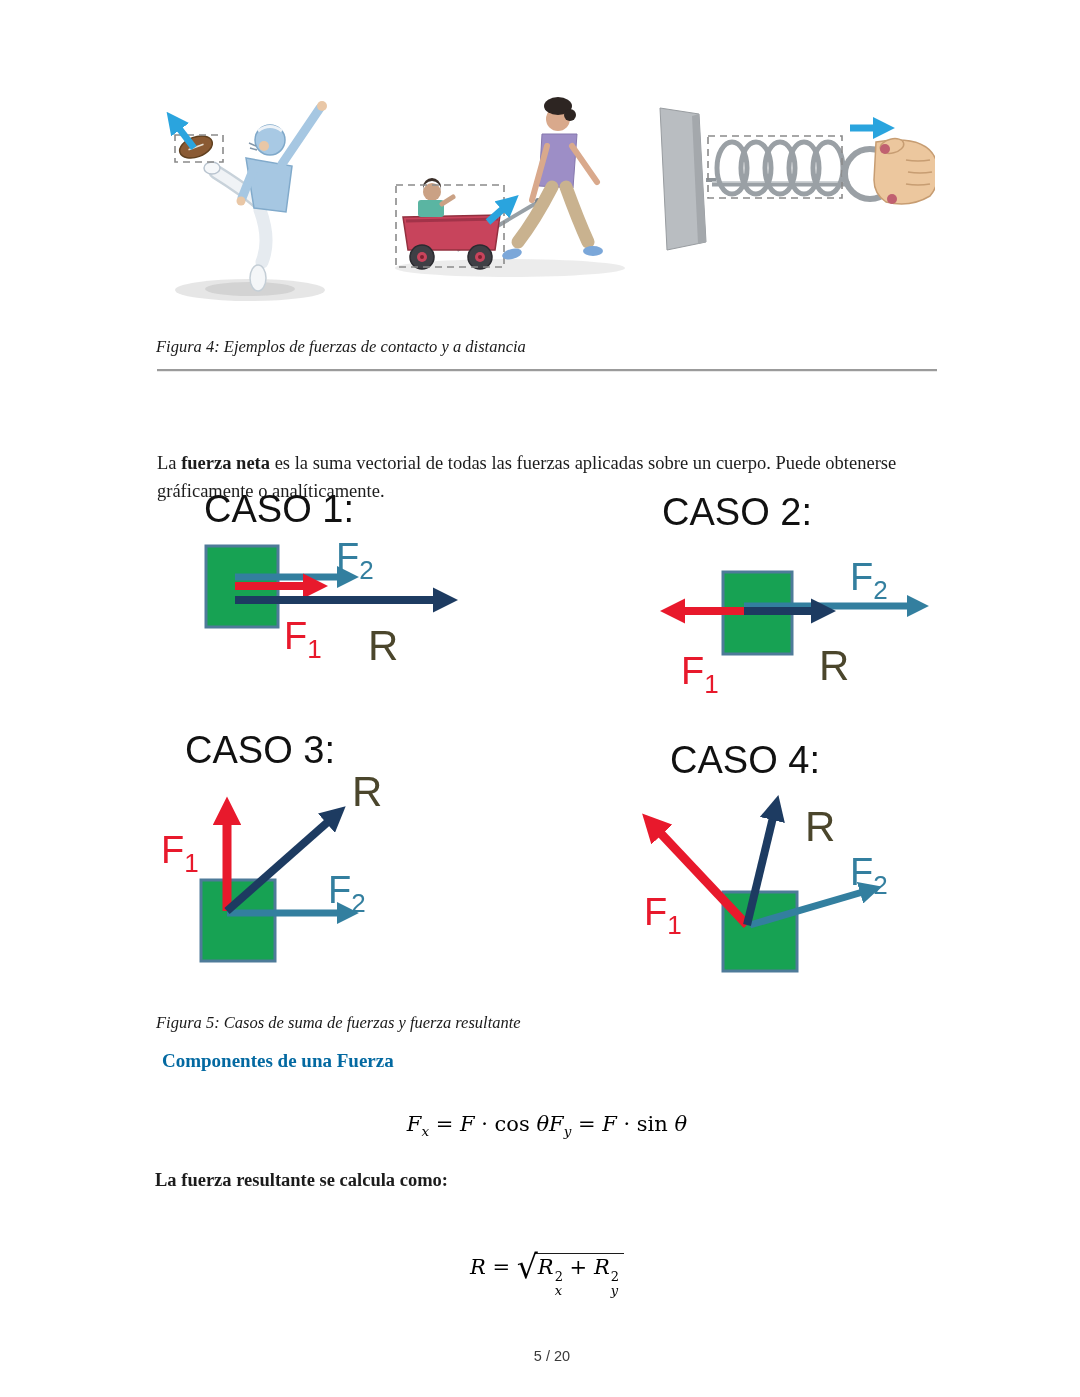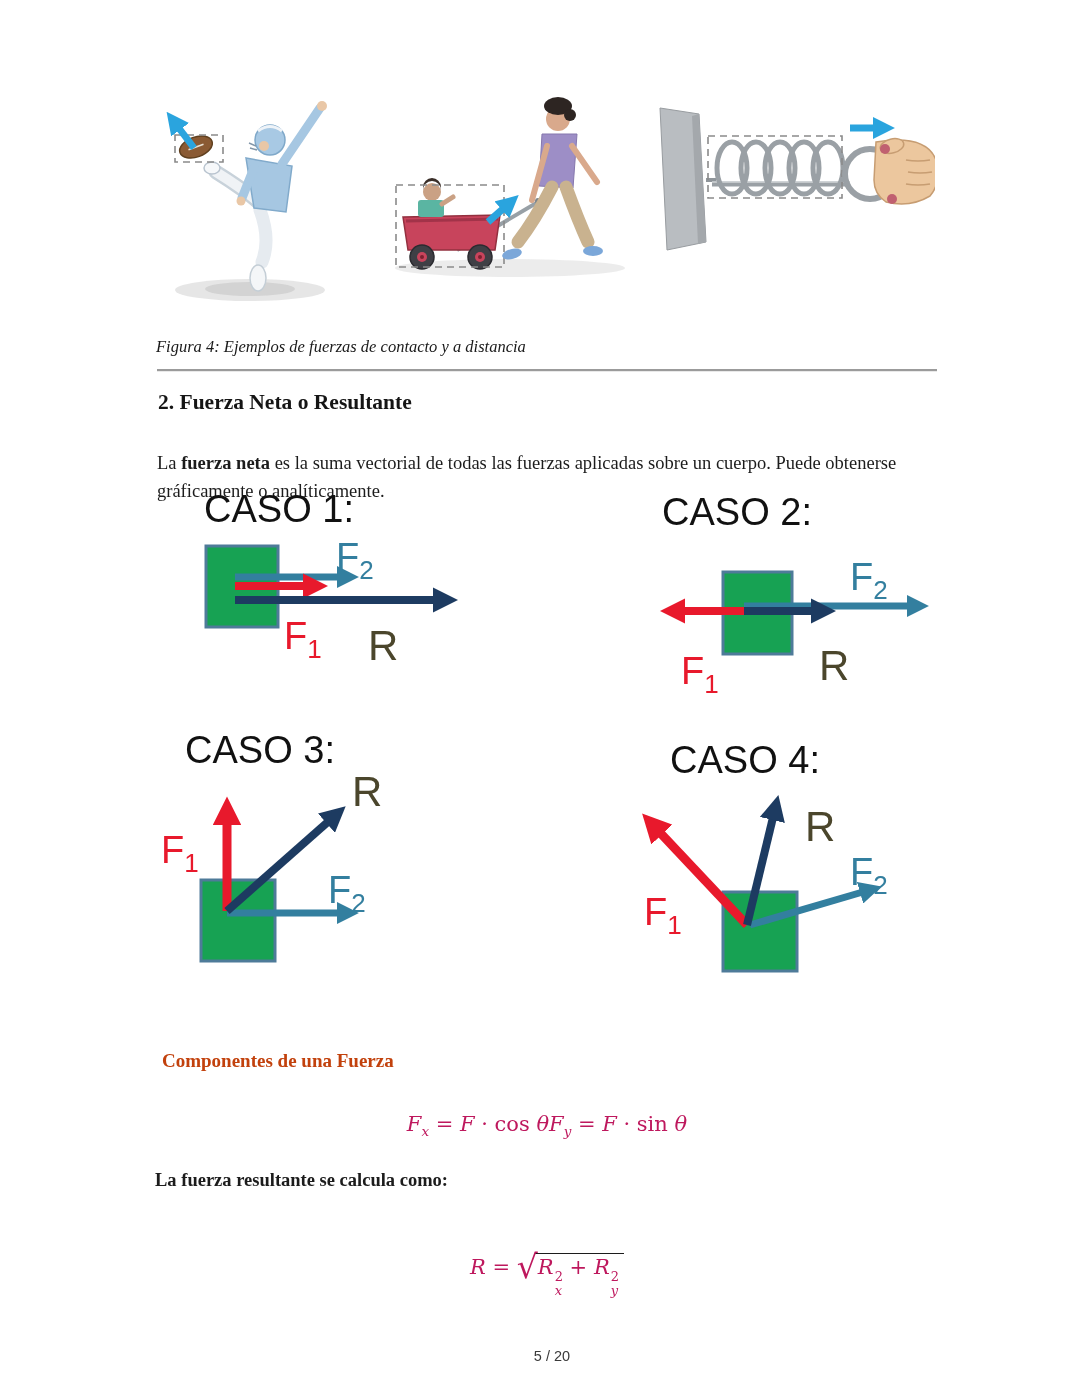--- a/index.html
+++ b/index.html
@@ -2,24 +2,24 @@
 <html><head>
 <meta charset="utf-8">
 <style>
   html,body{margin:0;padding:0;background:#ffffff;}
   .page{position:relative;width:1080px;height:1397px;background:#ffffff;overflow:hidden;
         font-family:"Liberation Serif",serif;color:#1c1c1c;}
   .abs{position:absolute;}
   .caption{font-style:italic;font-size:16.5px;color:#1a1a1a;}
   .rule{height:2px;background:#9b9b9b;border-bottom:1px solid #e9e9e9;}
   .h2{font-size:21.5px;font-weight:bold;color:#151515;}
-  .h3{font-size:19px;font-weight:bold;color:#c2410c;}
+  .h3{font-size:19px;font-weight:bold;color:#0369a1;}
   .body-text{font-size:18.5px;line-height:28px;color:#1c1c1c;}
   .it{font-style:italic;}
-  .formula{font-family:"DejaVu Serif","DejaVu Sans",serif;font-size:21px;color:#be185d;
+  .formula{font-family:"DejaVu Serif","DejaVu Sans",serif;font-size:21px;color:#000000;
            text-align:center;}
   .formula .mi{font-style:italic;}
   .formula sub{font-size:13.5px;font-style:italic;}
   .msum{font-size:31px;font-style:normal;position:relative;top:3px;margin:0 4px;}
   .radical{font-size:33px;font-style:normal;position:relative;top:4px;margin-right:-3px;line-height:0;}
   .radicand{border-top:1.7px solid #1c1c1c;padding:1px 5px 0 3px;}
   .stack{display:inline-flex;flex-direction:column;align-items:flex-start;font-size:13px;
          line-height:1.05;vertical-align:-7px;margin-left:1px;}
   .stack .sp{font-style:normal;}
   .stack .sb{font-style:italic;}
@@ -125,21 +125,20 @@
       <circle cx="735" cy="59" r="5" fill="#c06070"></circle>
       <circle cx="742" cy="109" r="5" fill="#c06070"></circle>
       <line x1="700" y1="38" x2="736" y2="38" stroke="#2aa4de" stroke-width="7" marker-end="url(#mk-blue)"></line>
     </g>
   </svg>
 
   <div class="abs caption" style="left:156px;top:337px;">Figura 4: Ejemplos de fuerzas de contacto y a distancia</div>
 
   <div class="abs rule" style="left:157px;top:369px;width:780px;"></div>
 
-  <div class="abs h2" style="left:158px;top:390px;">2. Fuerza Neta o Resultante</div>
 
   <div class="abs body-text" style="left:157px;top:421px;width:790px;margin-top:28px;">
     <span>La </span><b>fuerza neta</b><span> es la suma vectorial de todas las fuerzas aplicadas sobre un cuerpo. Puede obtenerse gráficamente o analíticamente.</span>
   </div>
 
   <svg class="abs" style="left:150px;top:478px;" width="788" height="514" viewBox="0 0 788 514">
     <defs>
       <marker id="mk-f1" viewBox="0 0 10 10" refX="6" refY="5" markerWidth="3.2" markerHeight="3.2" orient="auto">
         <path d="M0,0L10,5L0,10z" fill="#e8192c"></path>
       </marker>
@@ -189,20 +188,21 @@
       <rect x="573" y="414" width="74" height="79" fill="#17a253" stroke="#4e7b99" stroke-width="3"></rect>
       <line x1="600" y1="447" x2="723" y2="411" stroke="#337f9f" stroke-width="7" marker-end="url(#mk-f2)"></line>
       <line x1="597" y1="447" x2="500" y2="344" stroke="#e8192c" stroke-width="9" marker-end="url(#mk-f1)"></line>
       <line x1="597" y1="447" x2="626" y2="327" stroke="#1d3b61" stroke-width="8" marker-end="url(#mk-r)"></line>
       <text x="494" y="447" font-size="38" fill="#e8192c"><tspan>F</tspan><tspan font-size="26" dy="9">1</tspan></text>
       <text x="700" y="407" font-size="38" fill="#337f9f"><tspan>F</tspan><tspan font-size="26" dy="9">2</tspan></text>
       <text x="655" y="363" font-size="42" fill="#4b462c"><tspan>R</tspan></text>
     </g>
   </svg>
 
+  <div class="abs caption" style="left:156px;top:1013px;">Figura 5: Casos de suma de fuerzas y fuerza resultante</div>
 
   <div class="abs h3" style="left:162px;top:1050px;">Componentes de una Fuerza</div>
 
 
   <div class="abs formula" style="left:157px;top:1112px;width:780px;">
     <span class="mi">F</span><sub>x</sub><span> = </span><span class="mi">F</span><span> · cos </span><span class="mi">θF</span><sub>y</sub><span> = </span><span class="mi">F</span><span> · sin </span><span class="mi">θ</span>
   </div>
 
   <div class="abs body-text" style="left:155px;top:1166px;width:790px;font-weight:bold;">La fuerza resultante se calcula como:</div>
 

